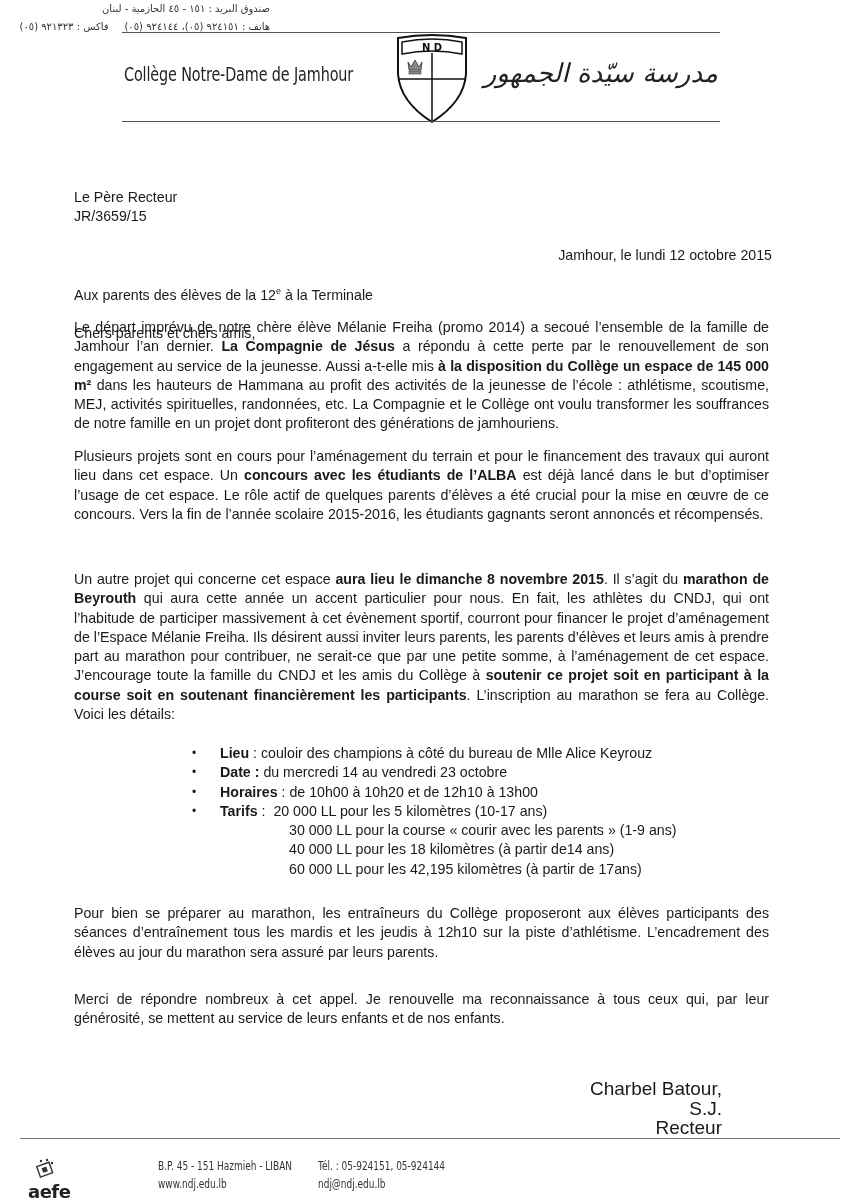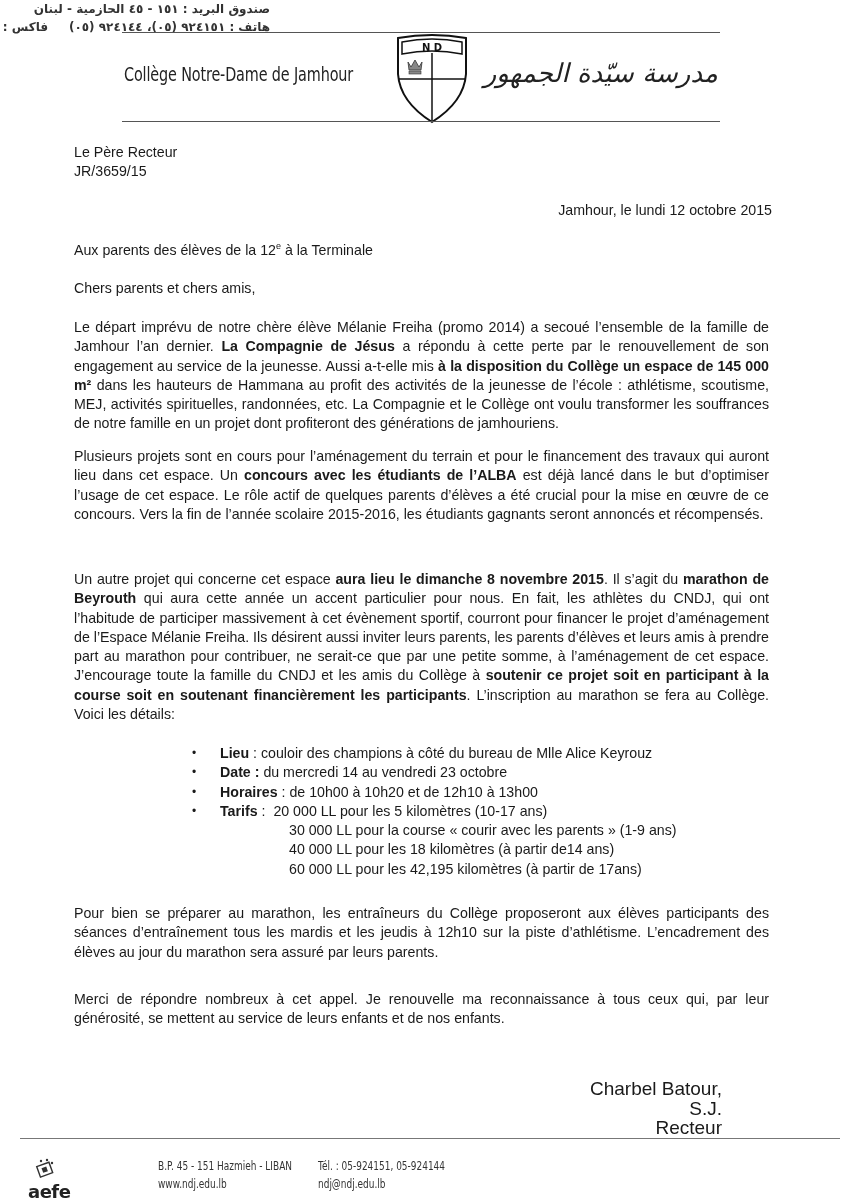--- a/index.html
+++ b/index.html
@@ -16,21 +16,21 @@
       font-family: "DejaVu Sans", sans-serif; font-size: 20px;
       transform: scaleX(0.72); transform-origin: left center;
       letter-spacing: -0.2px; color: #222;
     }
     .crest { position: absolute; left: 392px; top: 34px; width: 80px; height: 90px; }
     .arabic-name {
       position: absolute; left: 478px; top: 58px; width: 240px; text-align: right;
       font-family: "DejaVu Serif", serif; font-size: 26px; font-style: italic; color: #222;
       direction: rtl;
     }
-    .text { font-size: 14.2px; line-height: 19.3px; }
+    .text { font-size: 14.2px; line-height: 19.3px; margin-top: 45px; }
     .abs { position: absolute; }
     .sender { left: 74px; top: 143px; }
     .dateline { right: 88px; top: 201px; text-align: right; }
     .recipient { left: 74px; top: 241px; }
     .salutation { left: 74px; top: 279px; }
     .para {
       position: absolute; left: 74px; width: 695px;
       text-align: justify; text-align-last: left;
       font-size: 14.2px; line-height: 19.3px;
     }
@@ -50,21 +50,21 @@
     .aefe { position: absolute; left: 28px; top: 1158px; width: 50px; }
     .aefe .mark { width: 22px; height: 22px; margin-left: 6px; }
     .aefe .word { font-family: "DejaVu Sans", sans-serif; font-size: 18px; font-weight: bold; line-height: 16px; color: #222; letter-spacing: -0.5px; }
     .aefe .sub { font-size: 5px; line-height: 6px; color: #444; }
     .footer-col {
       position: absolute; font-family: "DejaVu Sans", sans-serif; font-size: 11.5px; line-height: 18px; color: #333;
       transform: scaleX(0.78); transform-origin: left top;
     }
     .fc1 { left: 158px; top: 1157px; }
     .fc2 { left: 318px; top: 1157px; }
-    .fc3 { left: 560px; top: 1155px; width: 270px; direction: rtl; text-align: right; font-family: "DejaVu Sans", sans-serif; font-size: 12px; line-height: 18px; color: #333; font-weight: bold; }
+    .fc3 { left: 560px; top: 1155px; width: 270px; direction: rtl; text-align: right; font-family: "DejaVu Sans", sans-serif; font-size: 10px; line-height: 18px; color: #333; }
   </style>
 </head>
 <body>
 
 <div class="rule hdr-top"></div>
 <div class="college-name">Collège Notre-Dame de Jamhour</div>
 <svg class="crest" viewBox="0 0 80 90">
   <path d="M6 4 Q40 -2 74 4 L74 40 Q72 68 40 88 Q8 68 6 40 Z" fill="#fff" stroke="#111" stroke-width="2"></path>
   <path d="M10 8 Q40 2 70 8 L70 20 Q40 14 10 20 Z" fill="#fff" stroke="#111" stroke-width="1.5"></path>
   <text x="40" y="17" text-anchor="middle" font-family="DejaVu Sans, sans-serif" font-size="10" font-weight="bold" fill="#111">N D</text>

